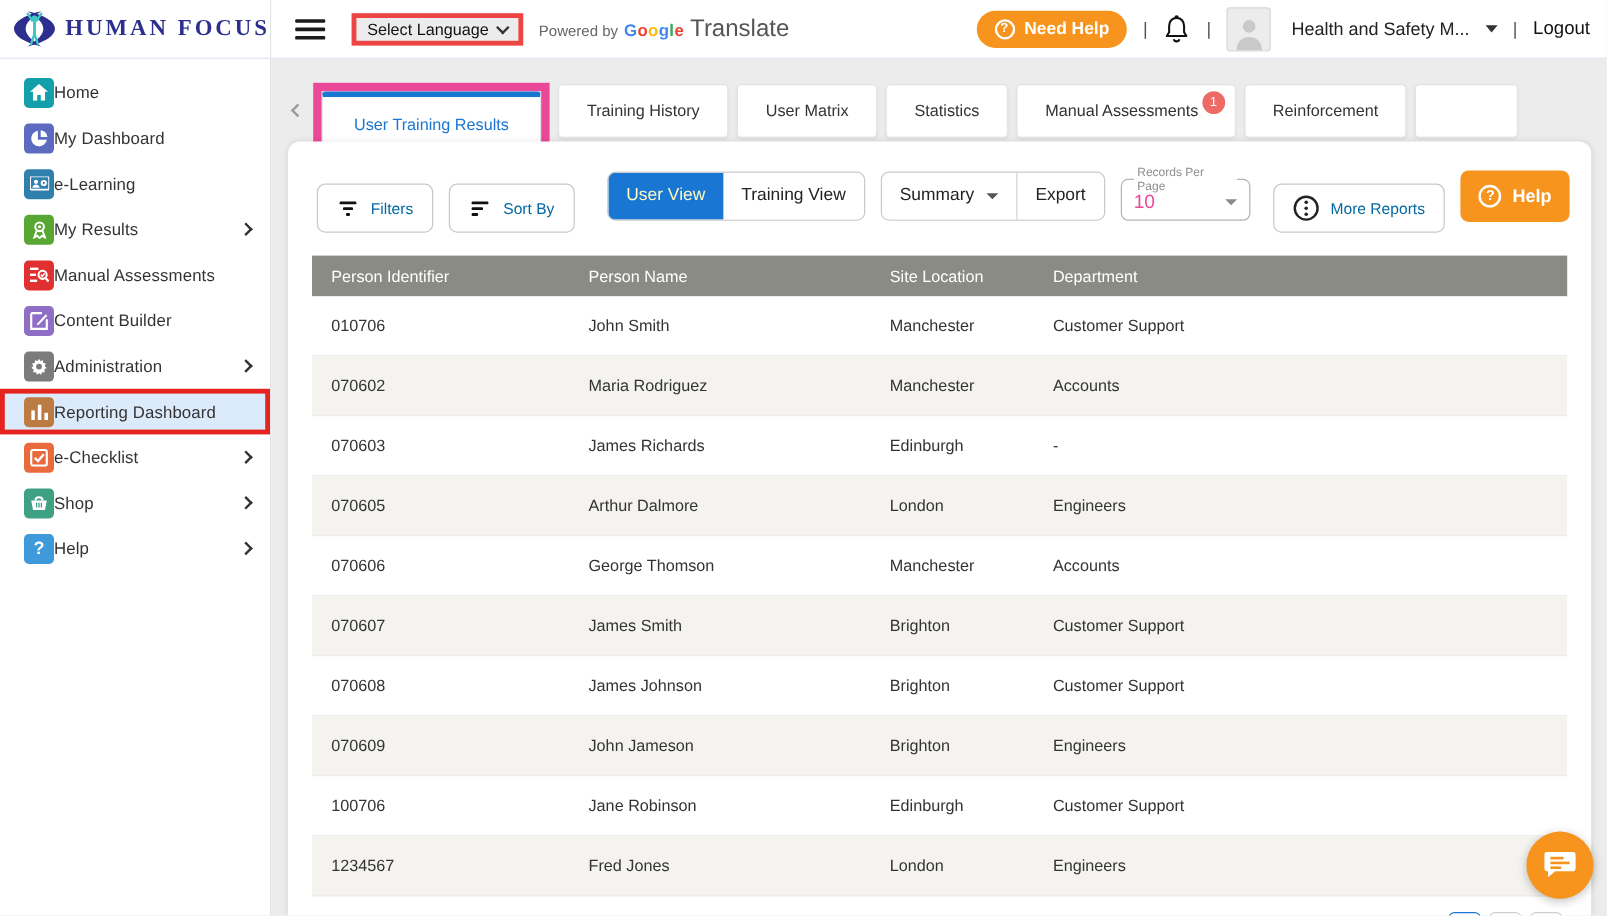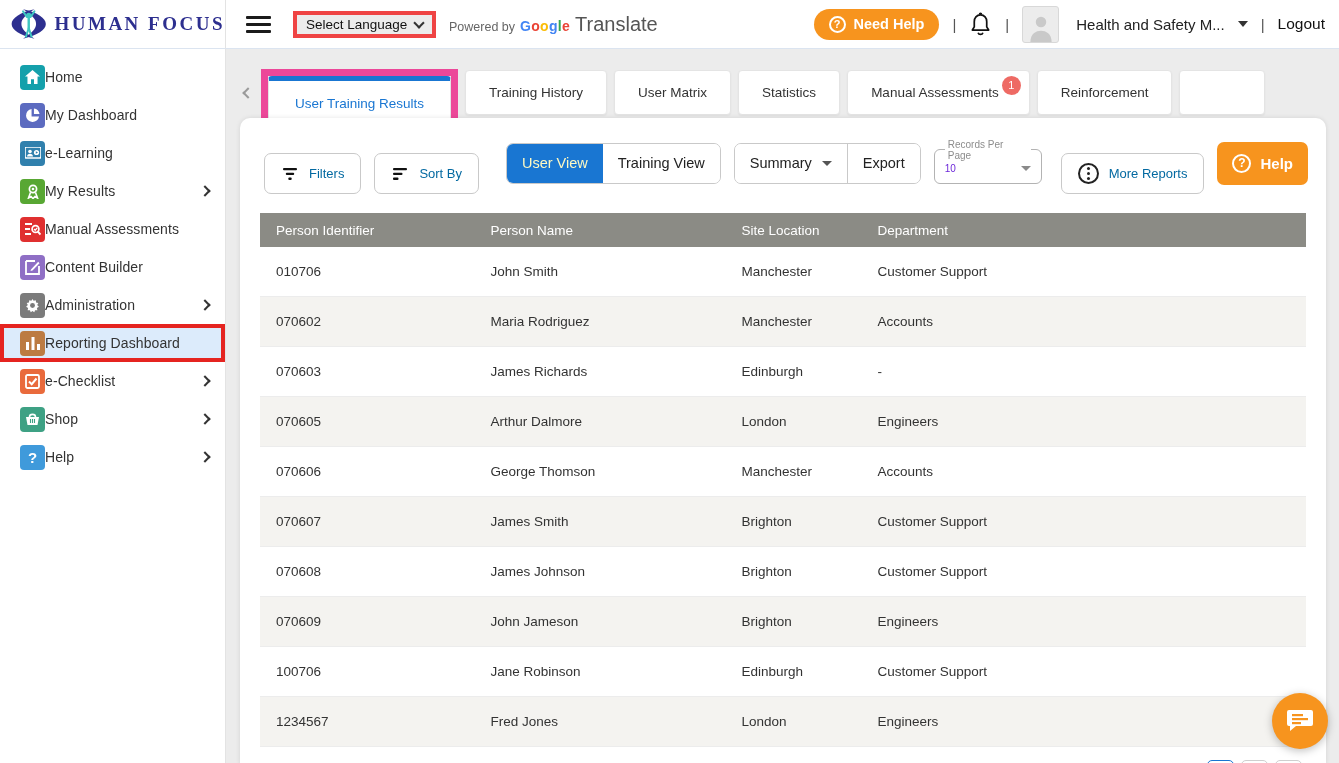--- a/index.html
+++ b/index.html
@@ -105,21 +105,21 @@
   .group { display:flex; border:1px solid #c9c9c9; border-radius:7px; height:41px; overflow:hidden; }
   .group .g-btn { padding:0 15px; display:flex; align-items:center; gap:10px; font-size:14.5px; color:#222; background:#fff; cursor:pointer; }
   .group .g-div { width:1px; background:#c9c9c9; }
   .tri-sm { width:0; height:0; border-left:5px solid transparent; border-right:5px solid transparent; border-top:5px solid #555; }
   fieldset.records {
     width:108px; height:45px; margin:-4px 0 0 0; border:1px solid #b3b3b3; border-radius:6px;
     padding:0 10px; display:flex; align-items:center; justify-content:space-between; cursor:pointer;
   }
   fieldset.records legend { font-size:10px; color:#8d8d8d; padding:0 3px; margin-left:0; }
   .records-inner { display:flex; align-items:center; justify-content:space-between; width:100%; margin-top:-6px; }
-  .records-value { font-size:10px; color:#6d28d9; }
+  .records-value { font-size:16px; color:#ec4899; }
   .circle-dots {
     width:21px; height:21px; border:2px solid #222; border-radius:50%;
     display:flex; align-items:center; justify-content:center; flex:none;
   }
   .vdots { width:3px; height:3px; background:#222; border-radius:50%; box-shadow:0 -5px 0 #222, 0 5px 0 #222; }
   .help-btn {
     background:#F7941E; color:#fff; border-radius:7px; height:43px; padding:0 15px;
     display:flex; align-items:center; gap:9px; font-size:15px; font-weight:bold; cursor:pointer; flex:none;
   }
   .q-circle.lg { width:19px; height:19px; font-size:12px; }

